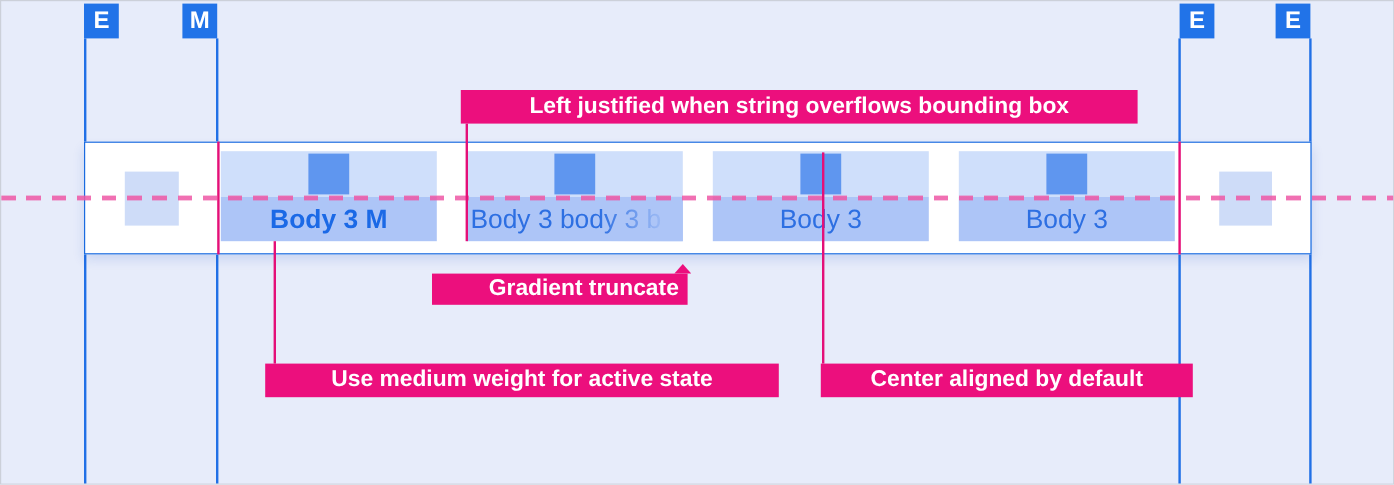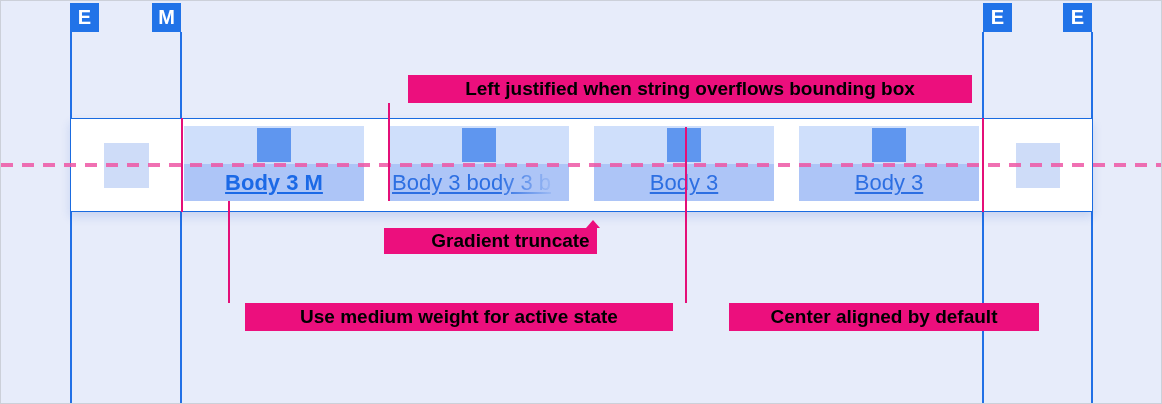--- a/index.html
+++ b/index.html
@@ -34,21 +34,20 @@
   .sq-right{left:1015px; top:142px; width:44px; height:45px;}
   
   .tab{position:absolute; top:125px; width:180px; height:75px; z-index:3;}
   .t1{left:183px;} .t2{left:388px;} .t3{left:593px;} .t4{left:798px;}
   .tab .icon-area{position:absolute; left:0; top:0; width:180px; height:38px; background:#cfdffb;}
   .tab .ph-icon{position:absolute; left:73px; top:2px; width:34px; height:34px; background:#5f96ef;}
   .tab .label{
     position:absolute; left:0; top:38px; width:180px; height:37px; background:#adc5f7;
     font-size:22px; line-height:37px; color:#2d6fe2; text-align:center; white-space:nowrap;
     box-sizing:border-box;
-    text-decoration:underline;
   }
   .tab.active .label{font-weight:bold; color:#1b69e6;}
   .tab .label.truncate{text-align:left; padding-left:3px; overflow:hidden;}
   .tab .fade{
     position:absolute; right:0; top:38px; width:70px; height:37px;
     background:linear-gradient(to right, rgba(173,197,247,0), #adc5f7 85%);
   }
   
   .dashline{
     position:absolute; left:0; top:162px; width:1162px; height:3.5px; z-index:4; opacity:.85;
@@ -56,32 +55,32 @@
   }
   
   .conn{position:absolute; width:2px; background:#e40f78; z-index:5;}
   .c-margin-l{left:180px; top:117px; height:94px;}
   .c-margin-r{left:981px; top:117px; height:94px;}
   .c-overflow{left:387px; top:102px; height:98px;}
   .c-weight{left:227px; top:200px; height:102px;}
   .c-center{left:684px; top:126px; height:176px;}
   
   .callout{
-    position:absolute; background:#ec0f7d; color:#000000; font-weight:bold; font-size:19px;
-    height:28px; line-height:28px; text-align:center; z-index:6; box-sizing:border-box; white-space:nowrap;margin-left:24px;
+    position:absolute; background:#ec0f7d; color:#ffffff; font-weight:bold; font-size:19px;
+    height:28px; line-height:28px; text-align:center; z-index:6; box-sizing:border-box; white-space:nowrap;
   }
   .a-overflow{left:383px; top:74px; width:564px;}
   .a-truncate{left:359px; top:227px; width:213px; height:26px; line-height:26px;padding-left:40px;}
   .a-truncate .caret{
     position:absolute; top:-8px; left:202px; width:0; height:0;
     border-left:7px solid transparent; border-right:7px solid transparent;
     border-bottom:8px solid #ec0f7d;
   }
   .a-weight{left:220px; top:302px; width:428px;}
-  .a-center{left:704px; top:302px; width:310px;}
+  .a-center{left:683px; top:302px; width:310px;}
 </style>
 </head>
 <body>
 
 <div class="stage">
 
   <div class="guide g-left"></div>
   <div class="guide g-m-top"></div>
   <div class="guide g-m-bot"></div>
   <div class="guide g-e2-top"></div>

